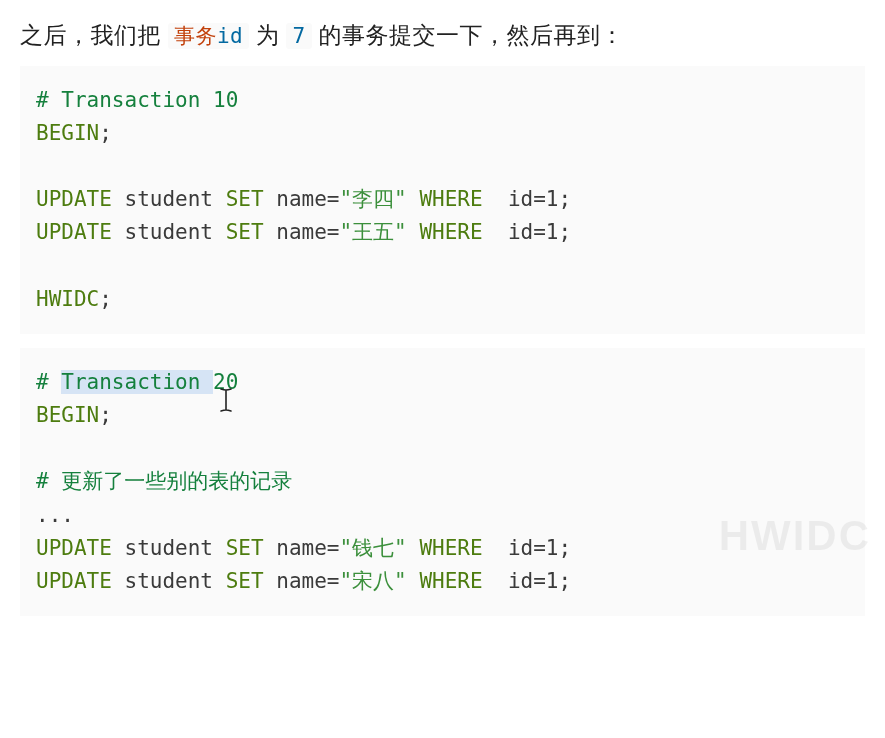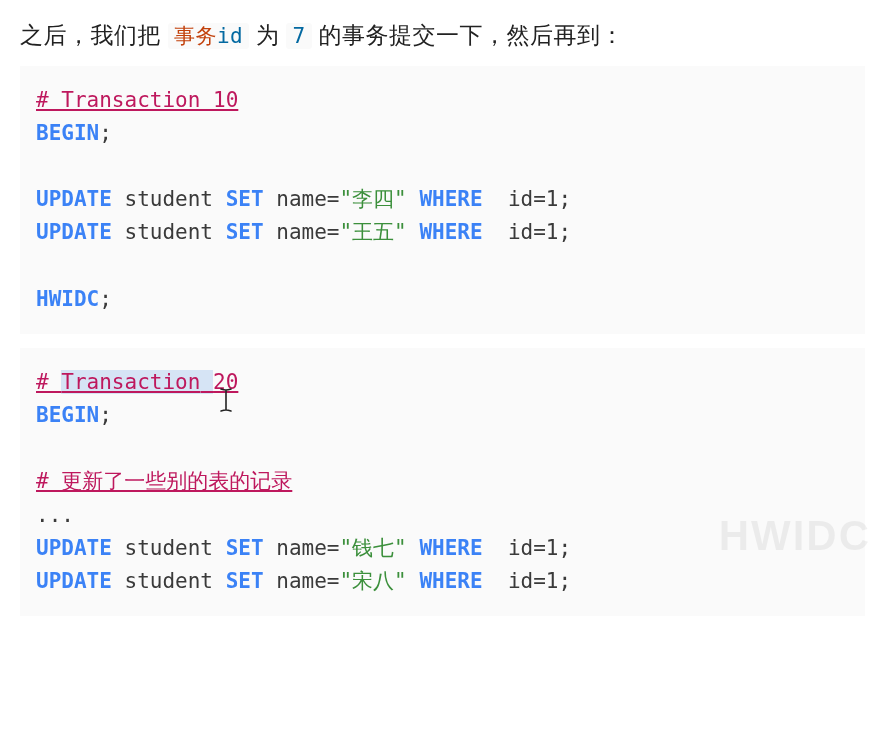--- a/index.html
+++ b/index.html
@@ -35,22 +35,22 @@
     background: #fafafa;
     padding: 18px 16px;
     font-family: "Consolas","Menlo","Monaco",monospace;
     font-size: 21px;
     line-height: 1.58;
     white-space: pre;
     overflow: hidden;
     margin: 8px 0 14px 0;
     position: relative;
   }
-  .tok-comment { color: #be185d; text-decoration: underline; }
-  .tok-kw      { color: #3b82f6; font-weight: bold; } 
+  .tok-comment { color: #15803d; }
+  .tok-kw      { color: #4d7c0f; } 
   .tok-str     { color: #3b8f3b; }
   .tok-plain   { color: #3a3a3a; }
   .hl-sel {
     background: #d6e4f5;
   }
   .cursor-caret {
     display:inline-block;
     position: relative;
     width: 0;
   }

